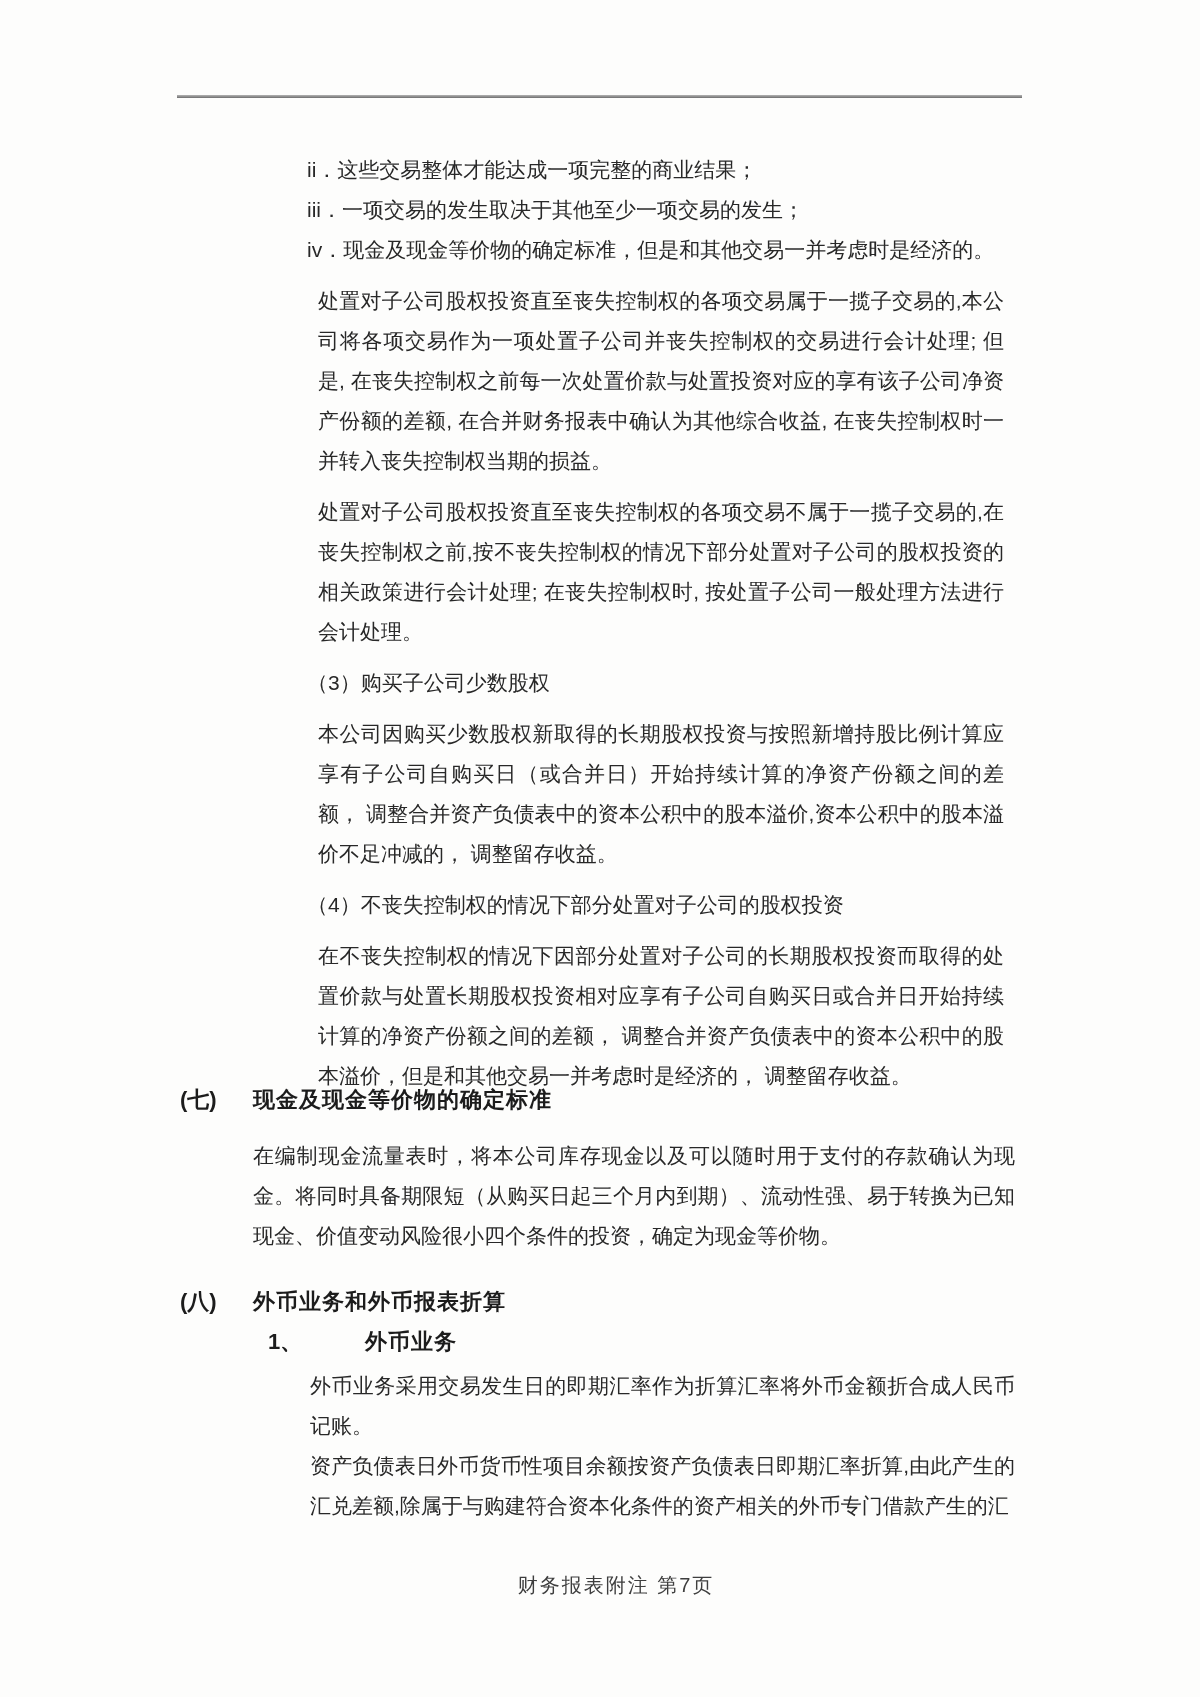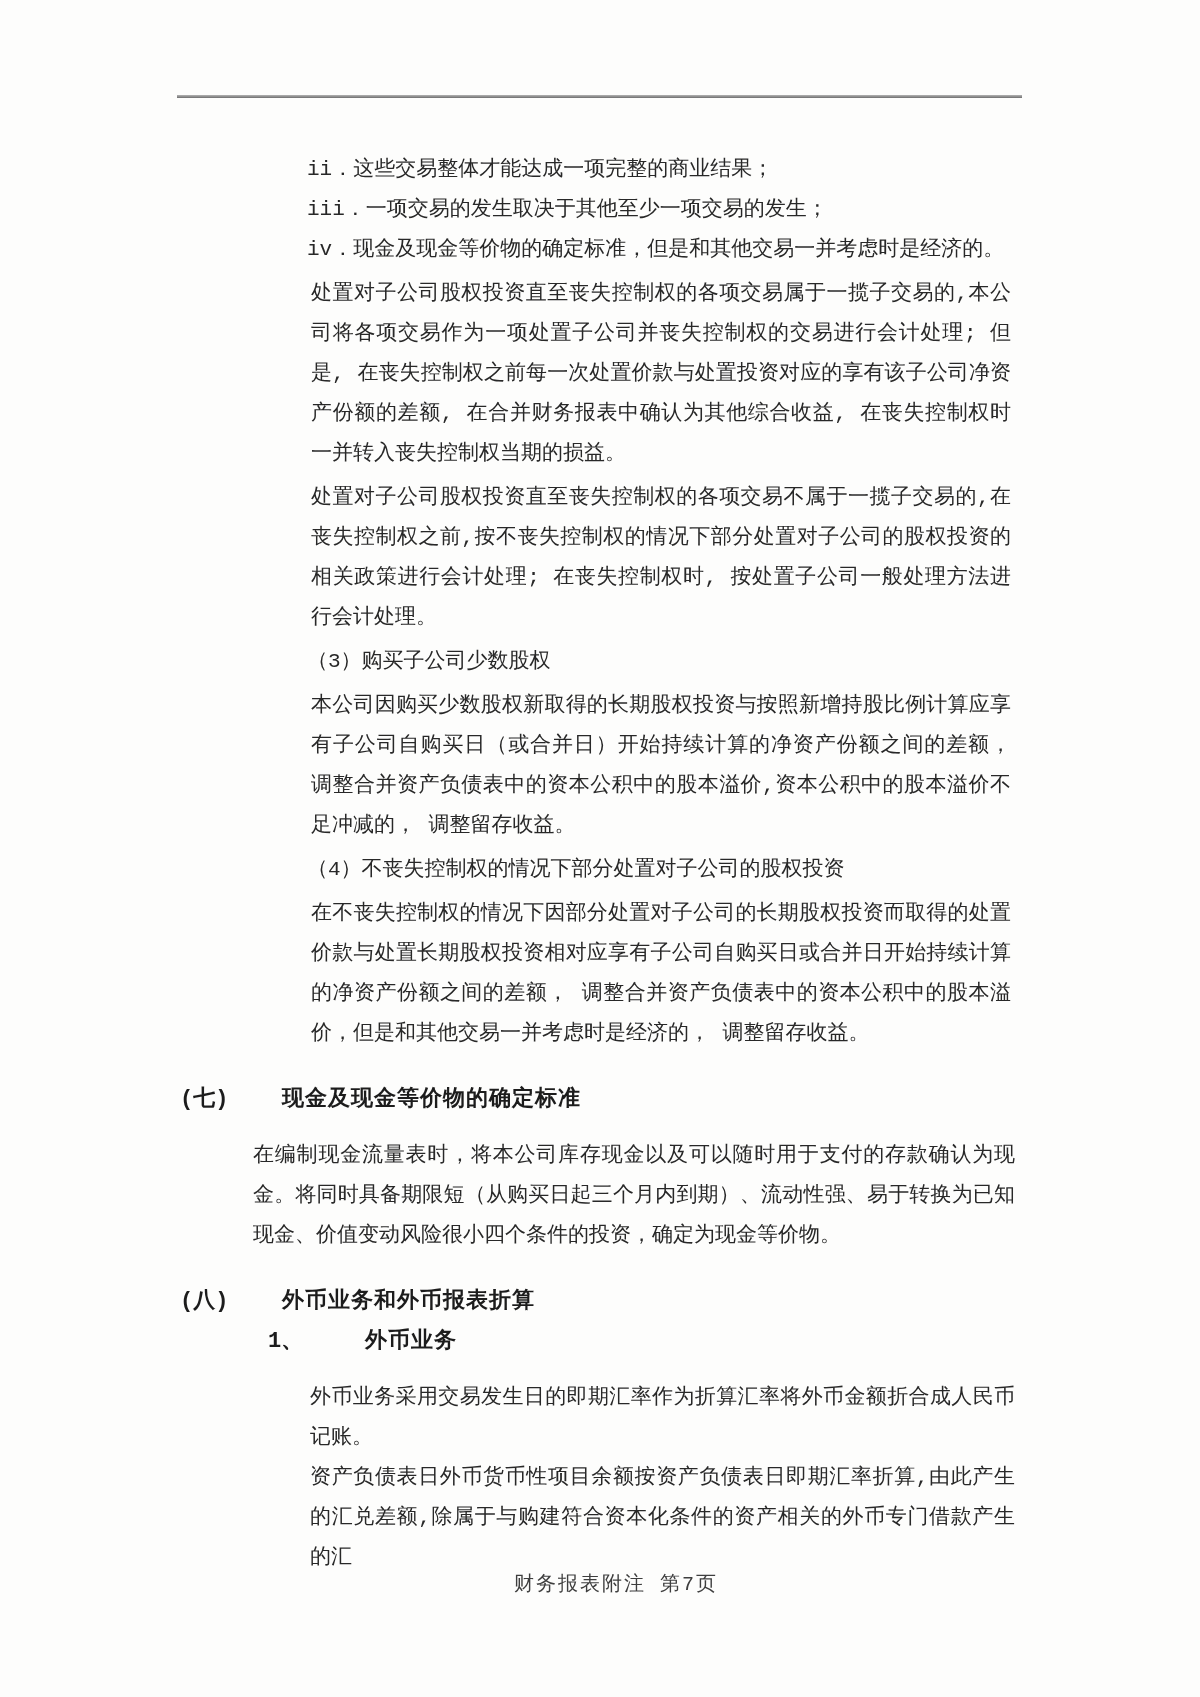--- a/index.html
+++ b/index.html
@@ -1,56 +1,56 @@
 <!DOCTYPE html>
 <html><head>
 <meta charset="utf-8">
 <style>
   html, body { margin:0; padding:0; background:#ffffff; }
   .page {
     position:relative;
     width:1200px; height:1697px;
     background:#fdfdfc;
-    font-family:Liberation Mono, monospace;
+    font-family:Liberation Sans, sans-serif;
     color:#282828;
     overflow:hidden;
   }
   .header-rule {
     position:absolute; top:95px; left:177px;
     width:845px; height:3px;
     background:linear-gradient(#b4b4b4, #6e6e6e);
   }
   
   .block-a {
     position:absolute; top:150px; left:307px; width:708px;
     font-size:21px; line-height:40px;
   }
   .block-a .line { white-space:nowrap; }
   .block-a p {
-    margin:4px;
+    margin:11px;
     text-align:justify;
     text-justify:inter-ideograph;
   }
   
   .sec { position:absolute; left:0; width:1200px; }
   .sec-7 { top:1080px; }
   .sec-8 { top:1282px; }
   .sec-head { position:relative; height:40px; line-height:40px; font-weight:bold; font-size:22px; color:#1c1c1c; }
   .sec-marker { position:absolute; left:180px; }
-  .sec-title  { position:absolute; left:253px; letter-spacing:1px;margin-left:29px; }
+  .sec-title  { position:absolute; left:253px; letter-spacing:1px; }
   .sub-head { position:relative; height:40px; line-height:40px; font-weight:bold; font-size:22px; color:#1c1c1c; }
   .sub-marker { position:absolute; left:268px; }
   .sub-title  { position:absolute; left:323px; letter-spacing:1px;margin-left:42px; }
   .sec7-body {
     margin:16px 0 0 253px; width:762px;
     font-size:21px; line-height:40px;
     text-align:justify; text-justify:inter-ideograph;
   }
   .sec8-body {
-    margin:16px 0 0 310px; width:705px;
+    margin:4px 0 0 310px; width:705px;
     font-size:21px; line-height:40px;
   }
   .sec8-body p { margin:0; text-align:justify; text-justify:inter-ideograph; }
   .page-footer {
     position:absolute; top:1565px; left:16px; width:1200px;
     text-align:center;
     font-size:20px; line-height:40px;
     color:#3e3e3e; letter-spacing:2px;
   }
 </style>

